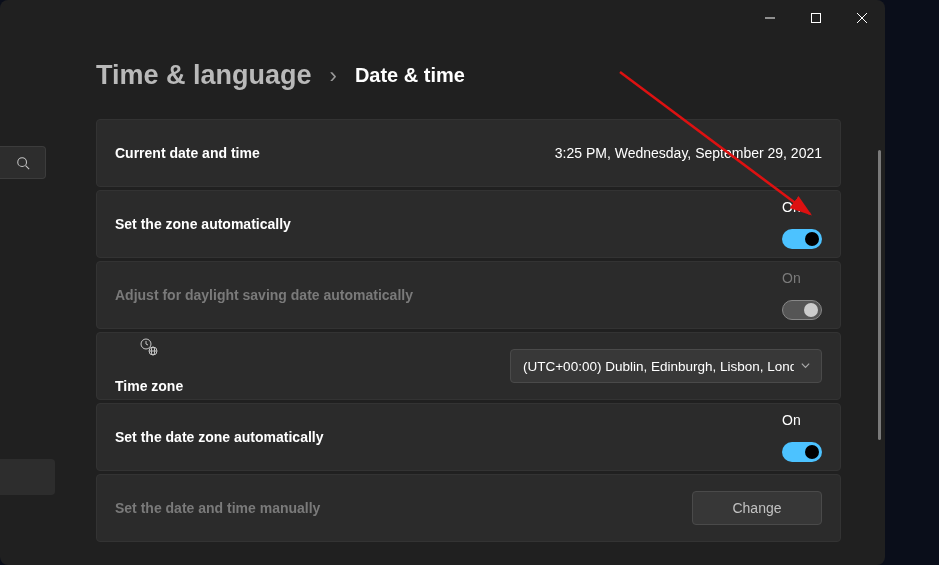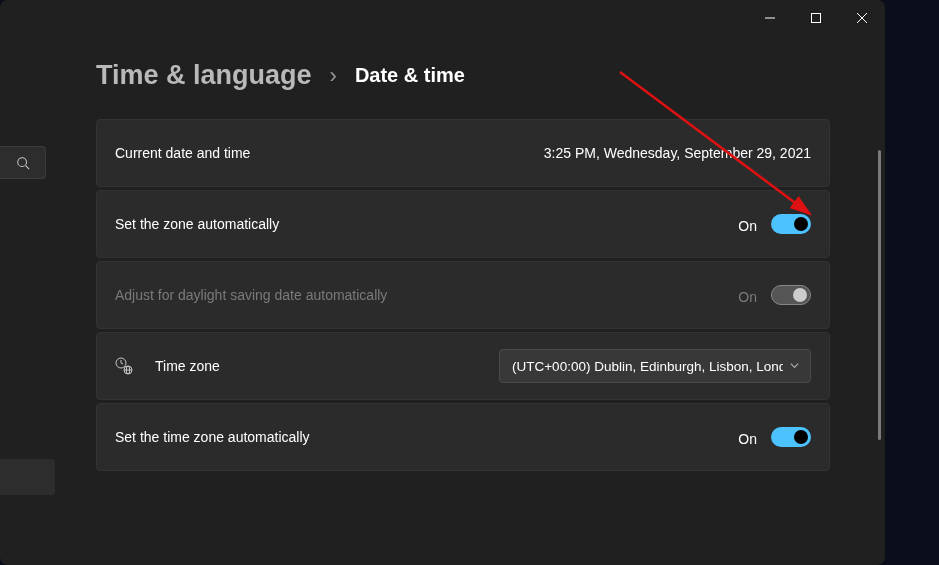--- a/index.html
+++ b/index.html
@@ -77,21 +77,21 @@
       stroke-width: 1.2;
     }
     .sidebar-stub {
       height: 36px;
       width: 55px;
       background: #2d2d2d;
       border-radius: 0 4px 4px 0;
     }
     .main {
       flex: 1;
-      padding: 24px 37px 0 38px;
+      padding: 24px 26px 0 38px;
       position: relative;
     }
     .breadcrumb {
       display: flex;
       align-items: center;
       gap: 18px;
       margin-bottom: 28px;
     }
     .breadcrumb-parent {
       font-size: 27px;
@@ -125,44 +125,46 @@
       justify-content: space-between;
     }
     .card.disabled .card-label,
     .card.disabled .toggle-label {
       color: #7a7a7a;
     }
     .card-left {
       display: flex;
       align-items: center;
       gap: 22px;
+      flex-direction: column;
     }
     .tz-icon {
       width: 18px;
       height: 18px;
       position: relative;
     }
     .tz-icon svg {
       stroke: #c7c7c7;
       fill: none;
       stroke-width: 1;
     }
     .card-label {
       font-size: 14px;
       color: #ffffff;
-      font-weight: 400;
+      font-weight: 700;
     }
     .value-text {
       font-size: 14px;
       color: #ffffff;
     }
     .toggle-group {
       display: flex;
-      align-items: flex-end;
+      align-items: flex-start;
       gap: 14px;
+      flex-direction: column;
     }
     .toggle-label {
       font-size: 14px;
       color: #ffffff;
     }
     .toggle {
       width: 40px;
       height: 20px;
       border-radius: 10px;
       position: relative;
@@ -336,29 +338,33 @@
             <span class="dropdown-text">(UTC+00:00) Dublin, Edinburgh, Lisbon, London</span>
             <span class="dropdown-chev">
               <svg viewBox="0 0 12 12">
                   <polyline points="2,4 6,8 10,4"></polyline>
                 </svg>
             </span>
           </div>
         </div>
 
         <div class="card">
-          <span class="card-label">Set the time zone automatically</span>
+          <span class="card-label">Set the date zone automatically</span>
           <div class="toggle-group">
             <span class="toggle-label">On</span>
             <div class="toggle on">
                 <div class="knob"></div>
               </div>
           </div>
         </div>
 
+        <div class="card disabled">
+          <span class="card-label">Set the date and time manually</span>
+          <div class="btn">Change</div>
+        </div>
       </div>
 
       <div class="scrollbar"></div>
     </div>
   </div>
 </div>
 
 <svg class="arrow" style="left:610px; top:62px;" width="220" height="170">
   <defs>
     <marker id="ah" markerWidth="10" markerHeight="10" refX="8" refY="3" orient="auto">

